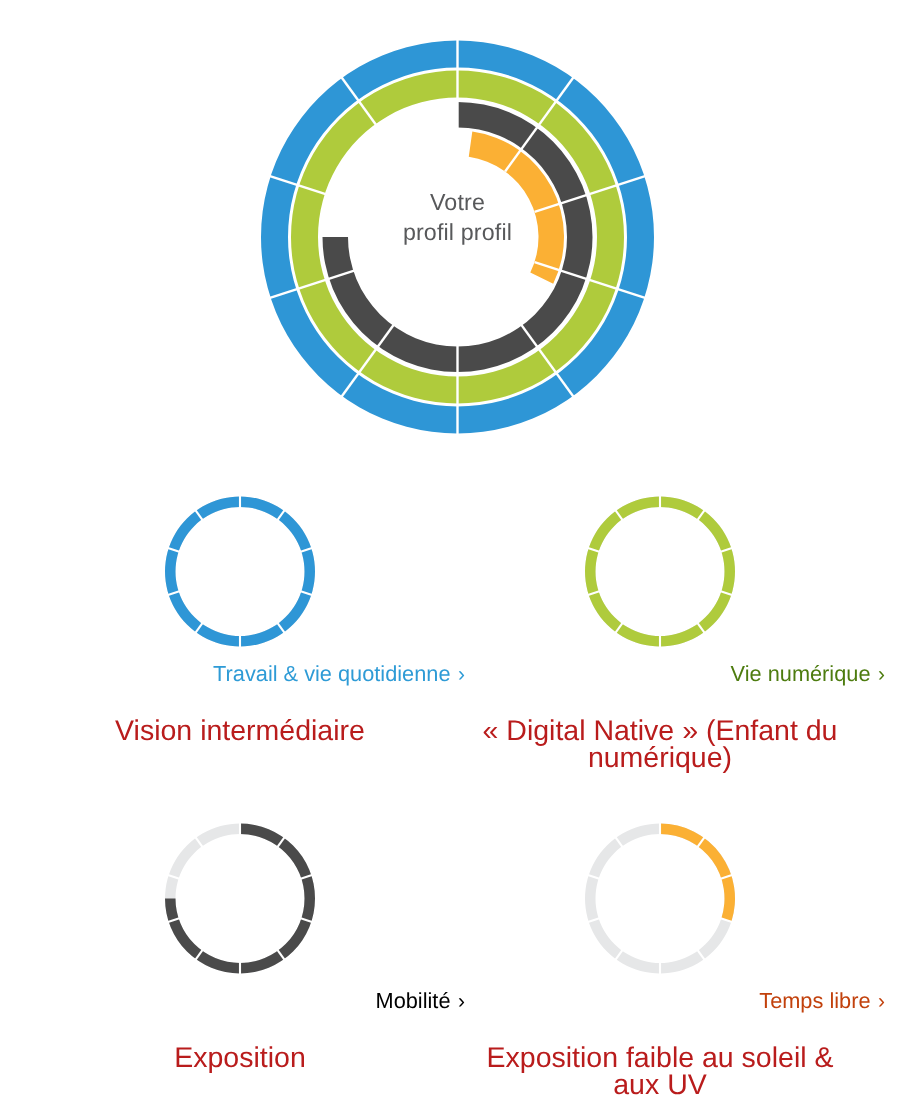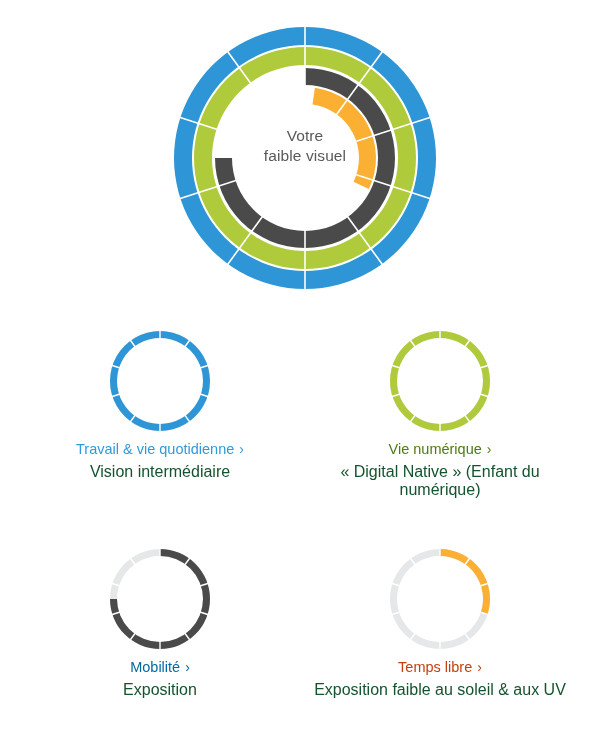--- a/index.html
+++ b/index.html
@@ -68,36 +68,37 @@
     width: 100%;
     height: 118px;
     display: flex;
     align-items: center;
     justify-content: center;
   }
   .card-title {
     font-size: 14.5px;
     line-height: 19px;
     white-space: nowrap;
+    text-align: right;
   }
   .card-title .chev {
     font-size: 14px;
     margin-left: 5px;
     font-weight: 400;
   }
   .card-sub {
-    font-size: 16px;
+    font-size: 19px;
     line-height: 18px;
-    color: #14532d;
-    margin-top: 4px;
+    color: #b91c1c;
+    margin-top: 19px;
     padding: 0 22px;
   }
   .t-blue   { color: #2E9BD6; }
   .t-green  { color: #4d7c0f; }
-  .t-gray   { color: #0369a1; }
+  .t-gray   { color: #000000; }
   .t-orange { color: #c2410c; }
 </style>
 </head>
 <body>
 
 <div class="page">
 
   <div class="main-chart-wrap">
     <svg class="main-chart-svg" id="main-svg" width="600" height="300" viewBox="0 0 600 300">
         <path d="M305 27 A131 131 0 1 1 304.99771361868 27.000000019952438 L304.99802777794537 45.00000001721088 A113 113 0 1 0 305 45 Z" fill="#2E96D6"></path>
@@ -111,21 +112,21 @@
         <line x1="336.74040362379355" y1="201.68691769624718" x2="382.58765330260644" y2="264.79024325749305" stroke="#ffffff" stroke-width="1.6"></line>
         <line x1="305" y1="212" x2="305" y2="290" stroke="#ffffff" stroke-width="1.6"></line>
         <line x1="273.25959637620645" y1="201.68691769624718" x2="227.41234669739356" y2="264.79024325749305" stroke="#ffffff" stroke-width="1.6"></line>
         <line x1="253.6429481200617" y1="174.68691769624718" x2="179.46053984903972" y2="198.79024325749307" stroke="#ffffff" stroke-width="1.6"></line>
         <line x1="253.6429481200617" y1="141.31308230375282" x2="179.46053984903972" y2="117.2097567425069" stroke="#ffffff" stroke-width="1.6"></line>
         <line x1="273.25959637620645" y1="114.31308230375285" x2="227.41234669739353" y2="51.209756742506954" stroke="#ffffff" stroke-width="1.6"></line>
         <circle cx="305" cy="158" r="53.2" fill="#ffffff"></circle>
       </svg>
     <div class="center-label">
       <div>Votre</div>
-      <div>faible visuel</div>
+      <div>profil profil</div>
     </div>
   </div>
 
   <div class="cards">
 
     <div class="card r1 c1">
       <div class="mini-wrap">
         <svg class="mini-svg" width="108" height="108" viewBox="0 0 108 108">
             <path d="M54 4 A50 50 0 1 1 53.99912733537405 4.000000007615434 L53.999249508421684 11.000000006549278 A43 43 0 1 0 54 11 Z" fill="#E6E7E8"></path>
             <path d="M54 4 A50 50 0 1 1 53.99912733537405 4.000000007615434 L53.999249508421684 11.000000006549278 A43 43 0 1 0 54 11 Z" fill="#2E96D6"></path>

